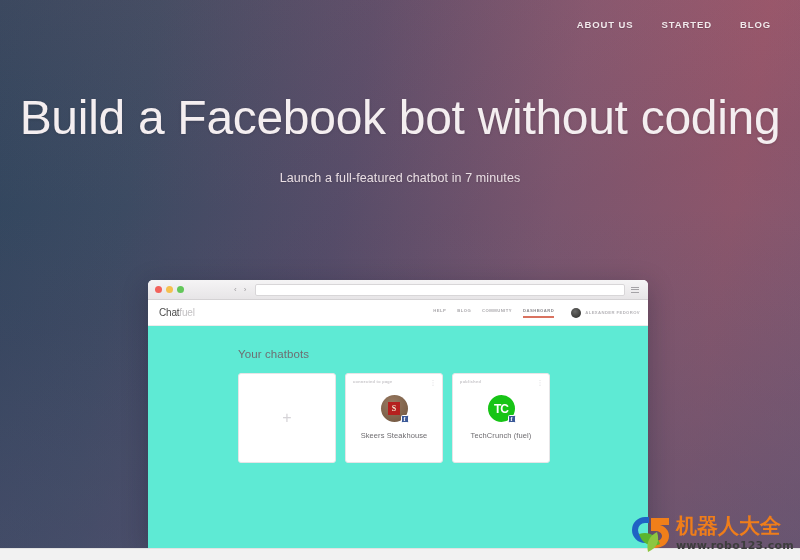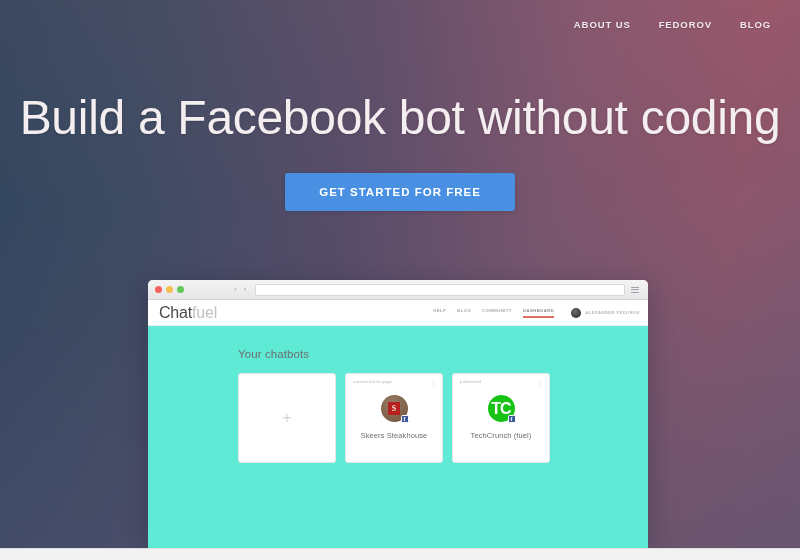--- a/index.html
+++ b/index.html
@@ -184,21 +184,21 @@
   
   .app-header {
     height: 26px;
     border-bottom: 1px solid #ececec;
     display: flex;
     align-items: center;
     padding: 0 8px 0 11px;
     background: #fff;
   }
   .logo {
-    font-size: 16px;
+    font-size: 10px;
     letter-spacing: -0.2px;
     font-weight: 400;
   }
   .logo .chat { color: #4a4a4a; }
   .logo .fuel { color: #c3c1c3; }
 
   .app-nav {
     margin-left: auto;
     display: flex;
     align-items: center;
@@ -317,21 +317,21 @@
     font-size: 8px;
     font-weight: 700;
     font-family: "Liberation Serif", serif;
     line-height: 1;
   }
   .avatar-tc {
     background: #17c416;
   }
   .avatar-tc .inner {
     color: #ffffff;
-    font-size: 16px;
+    font-size: 12px;
     font-weight: 700;
     letter-spacing: -1px;
     line-height: 1;
   }
   .fb-badge {
     position: absolute;
     right: -1px; bottom: -1px;
     width: 8px; height: 8px;
     border-radius: 1.5px;
     background: #3b5998;
@@ -400,29 +400,27 @@
 </style>
 </head>
 <body>
 
 <div id="page">
 
   <div class="hero-bg"></div>
 
   <div class="topnav">
     <a class="nav-link" href="#">ABOUT US</a>
-    <a class="nav-link" href="#">FEDOROV</a>
+    <a class="nav-link" href="#">STARTED</a>
     <a class="nav-link" href="#">BLOG</a>
   </div>
 
   <div class="hero-content">
     <h1 class="hero-title">Build a Facebook bot without coding</h1>
-    <div class="cta-wrap">
-      <button class="cta-button">GET STARTED FOR FREE</button>
-    </div>
+    <p class="hero-sub">Launch a full-featured chatbot in 7 minutes</p>
   </div>
 
   <div class="browser">
 
     <div class="browser-chrome">
       <div class="dots">
         <span class="dot red"></span>
         <span class="dot yellow"></span>
         <span class="dot green"></span>
       </div>
@@ -482,14 +480,28 @@
           </div>
           <div class="card-name">TechCrunch (fuel)</div>
         </div>
 
       </div>
     </div>
   </div>
 
   <div class="bottom-strip"></div>
 
+  <div class="watermark">
+    <div class="wm-mark">
+      <svg width="48" height="42" viewBox="0 0 48 42">
+        <path d="M6 18 a13 13 0 0 1 13 -13 l4 0 0 6 -4 0 a7 7 0 0 0 -7 7 a7 7 0 0 0 7 7 l3 0 0 6 -3 0 a13 13 0 0 1 -13 -13 z" fill="#1f63c4"></path>
+        <path d="M25 6 l18 0 0 7 -9 0 c6 2 9 6 9 11 0 7 -6 12 -14 12 l-4 0 0 -7 4 0 c4 0 7 -2 7 -5 0 -3 -3 -5 -7 -5 l-4 0 0 -13 z" fill="#f07f1a"></path>
+        <path d="M13 22 c9 -3 18 1 21 10 -9 4 -18 0 -21 -10 z" fill="#5bb52e"></path>
+        <path d="M22 40 c-2 -9 1 -16 9 -20 3 9 0 16 -9 20 z" fill="#8dc63f"></path>
+      </svg>
+    </div>
+    <div class="wm-text">
+      <div class="wm-cn">机器人大全</div>
+      <div class="wm-url">www.robo123.com</div>
+    </div>
+  </div>
 
 </div>
 
 </body></html>

